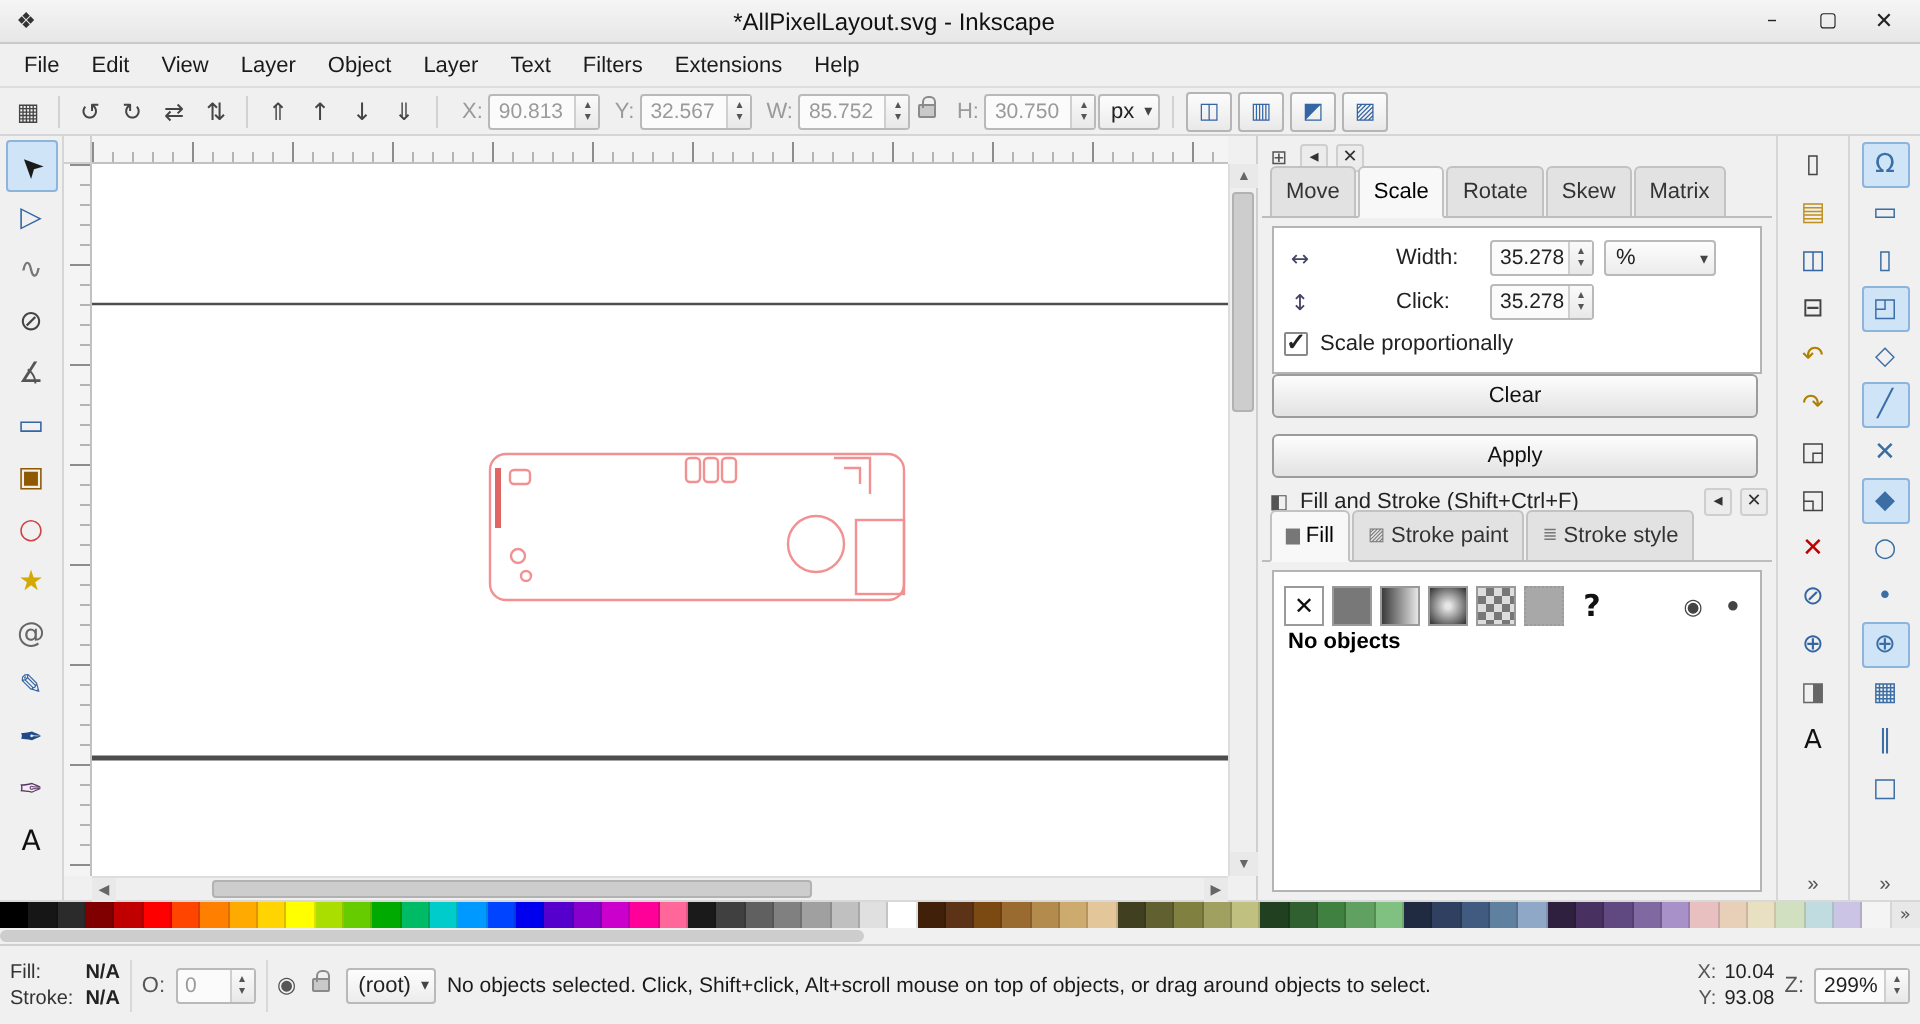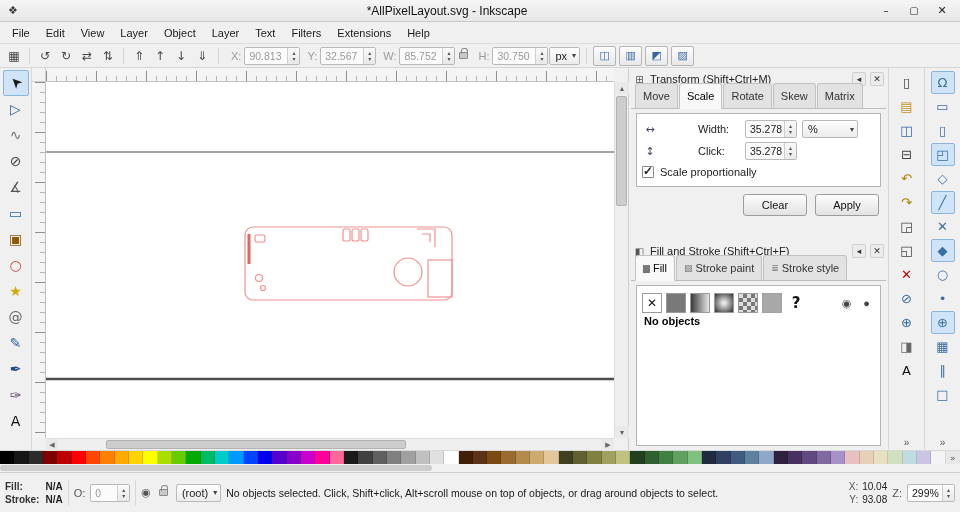--- a/index.html
+++ b/index.html
@@ -80,21 +80,21 @@
   .tab.active { background: #f8f8f8; height: 21px; margin-bottom: -1px; border-bottom: 1px solid #f8f8f8; color: #000; }
   .tab-glyph { font-size: 9px; color: #777; }
   .panel-body { padding: 4px 5px; display: flex; flex-direction: column; flex: 1; min-height: 0; }
   .white-box { background: #fff; border: 1px solid #b4b4b4; padding: 4px 5px; }
   .row { display: flex; align-items: center; gap: 5px; height: 22px; }
   .dim-icon { width: 16px; text-align: center; color: #446; font-size: 11px; }
   .lbl { width: 42px; margin-left: 35px; }
   .checkbox { width: 12px; height: 12px; border: 1px solid #8a8a8a; background: #fff; position: relative; flex: none; border-radius: 1px; }
   .checkbox.checked::after { content: "✓"; position: absolute; left: 0; top: -3px; font-size: 12px; font-weight: bold; color: #222; }
   .chk-row { display: flex; align-items: center; gap: 6px; height: 20px; }
-  .btn-row { display: flex; justify-content: flex-end; gap: 8px; margin-top: 7px; padding-right: 2px; }
+  .btn-row { display: flex; justify-content: flex-end; gap: 8px; padding-right: 2px; flex-direction: column; }
   .btn { min-width: 64px; height: 22px; padding: 0 12px; border: 1px solid #9c9c9c; border-radius: 3px; background: linear-gradient(#fdfdfd,#e2e2e2); display: flex; align-items: center; justify-content: center; font-size: 11px; color: #111; }
 
   .fs-white { background: #fff; border: 1px solid #b4b4b4; flex: 1; min-height: 0; padding: 5px; display: flex; flex-direction: column; }
   .paint-row { display: flex; align-items: center; gap: 4px; height: 24px; }
   .paint-btn { width: 20px; height: 20px; border: 1px solid #9a9a9a; display: flex; align-items: center; justify-content: center; font-size: 12px; font-weight: bold; color: #111; background: #fff; }
   .paint-flat { background: #787878; }
   .paint-linear { background: linear-gradient(to right,#3b3b3b,#e6e6e6); }
   .paint-radial { background: radial-gradient(circle at 50% 50%, #e6e6e6 10%, #3b3b3b 95%); }
   .paint-pattern { background-color: #ddd; background-image: linear-gradient(45deg,#777 25%,transparent 25%,transparent 75%,#777 75%), linear-gradient(45deg,#777 25%,transparent 25%,transparent 75%,#777 75%); background-size: 8px 8px; background-position: 0 0, 4px 4px; }
   .paint-swatch { background: #a8a8a8; border-style: dotted; }
@@ -116,21 +116,21 @@
   .palette { height: 22px; display: flex; flex-direction: column; border-top: 1px solid #d8d8d8; flex: none; }
   .swatch-strip { display: flex; height: 14px; }
   .swatch { flex: 1; border-right: 1px solid rgba(0,0,0,0.12); }
   .palette-more { width: 14px; display: flex; align-items: center; justify-content: center; font-size: 9px; color: #555; background: #e8e8e8; }
   .palette-scroll { height: 8px; background: #f0f0f0; position: relative; }
   .palette-thumb { position: absolute; left: 0; top: 1px; height: 6px; width: 45%; background: #cdcdcd; border-radius: 3px; }
 
   
   .statusbar { height: 40px; display: flex; align-items: center; gap: 5px; padding: 0 5px; border-top: 1px solid #cfcfcf; background: #f0f0f0; flex: none; }
   .fs-ind { display: grid; grid-template-columns: auto auto; column-gap: 6px; font-size: 10px; line-height: 13px; }
-  .fs-ind .k { color: #333; font-weight: bold; } .fs-ind .v { color: #222; font-weight: bold; }
+  .fs-ind .k { color: #333; } .fs-ind .v { color: #222; font-weight: bold; }
   .s-sep { width: 1px; height: 26px; background: #d8d8d8; }
   .s-label { color: #555; }
   .eye-glyph { font-size: 11px; color: #555; }
   .message { flex: 1; font-size: 10.5px; color: #1a1a1a; white-space: nowrap; overflow: hidden; }
   .coords { display: grid; grid-template-columns: auto auto; column-gap: 4px; font-size: 10px; line-height: 13px; text-align: right; color: #222; }
   .coords .k { color: #555; }
 </style>
 </head>
 <body>
 
@@ -297,21 +297,20 @@
       </div>
       <div class="bl-corner"></div>
       <div class="br-corner"></div>
     </div>
 
     <div class="dock">
 
       <div class="panel transform">
         <div class="panel-header">
           <span class="hdr-icon">⊞</span>
-          <span class="panel-title">Transform (Shift+Ctrl+M)</span>
           <span class="hdr-btn glyph">◂</span>
           <span class="hdr-btn glyph">✕</span>
         </div>
         <div class="tabs">
 
         <span class="tab">
               <span>Move</span>
             </span>
             <span class="tab active">
               <span>Scale</span>

